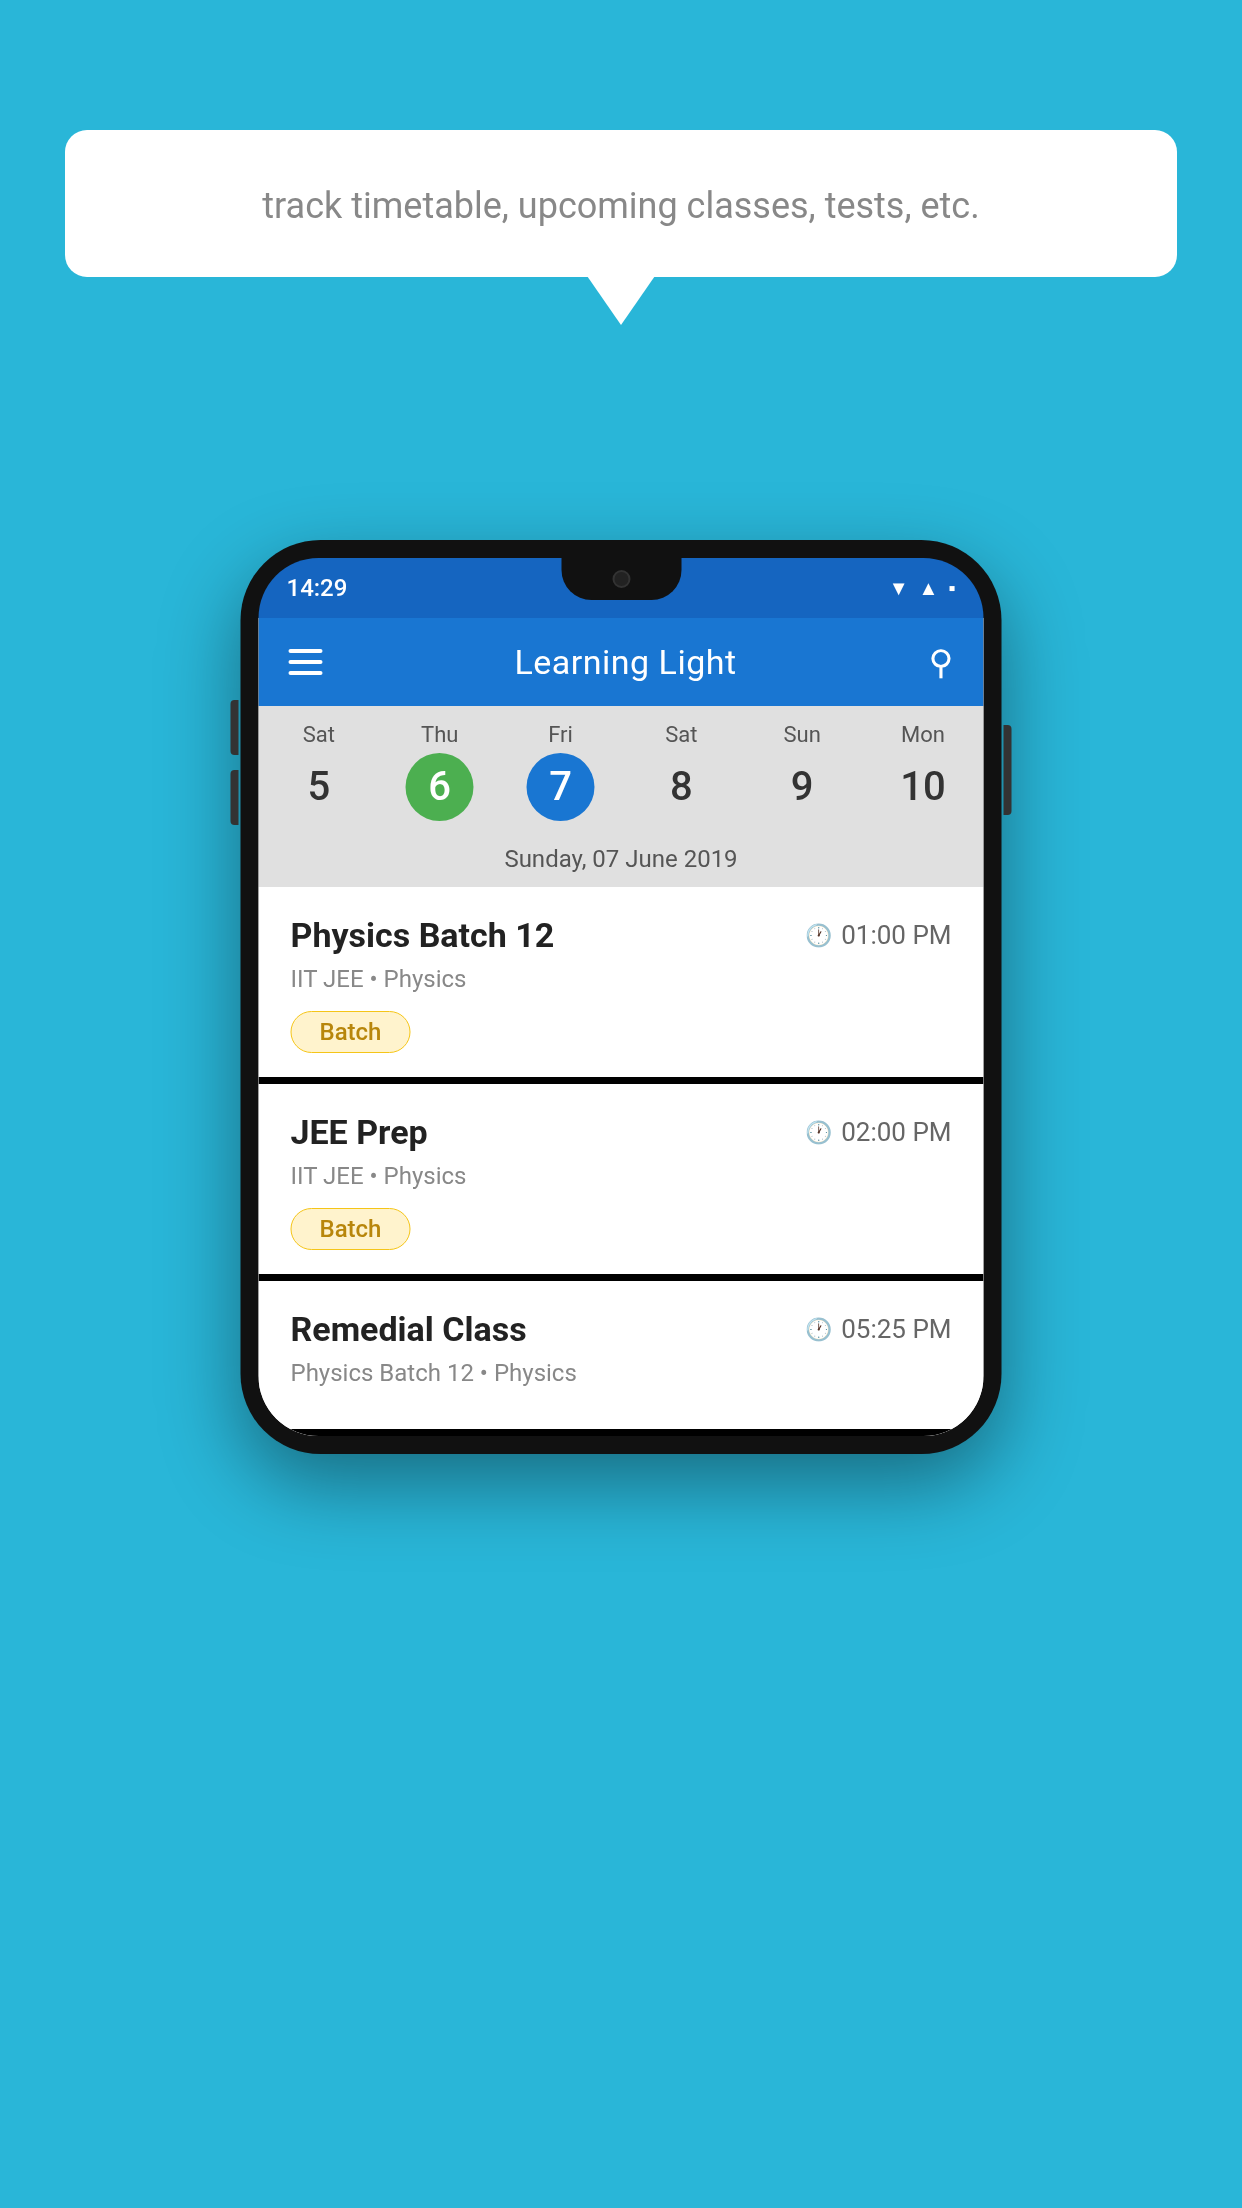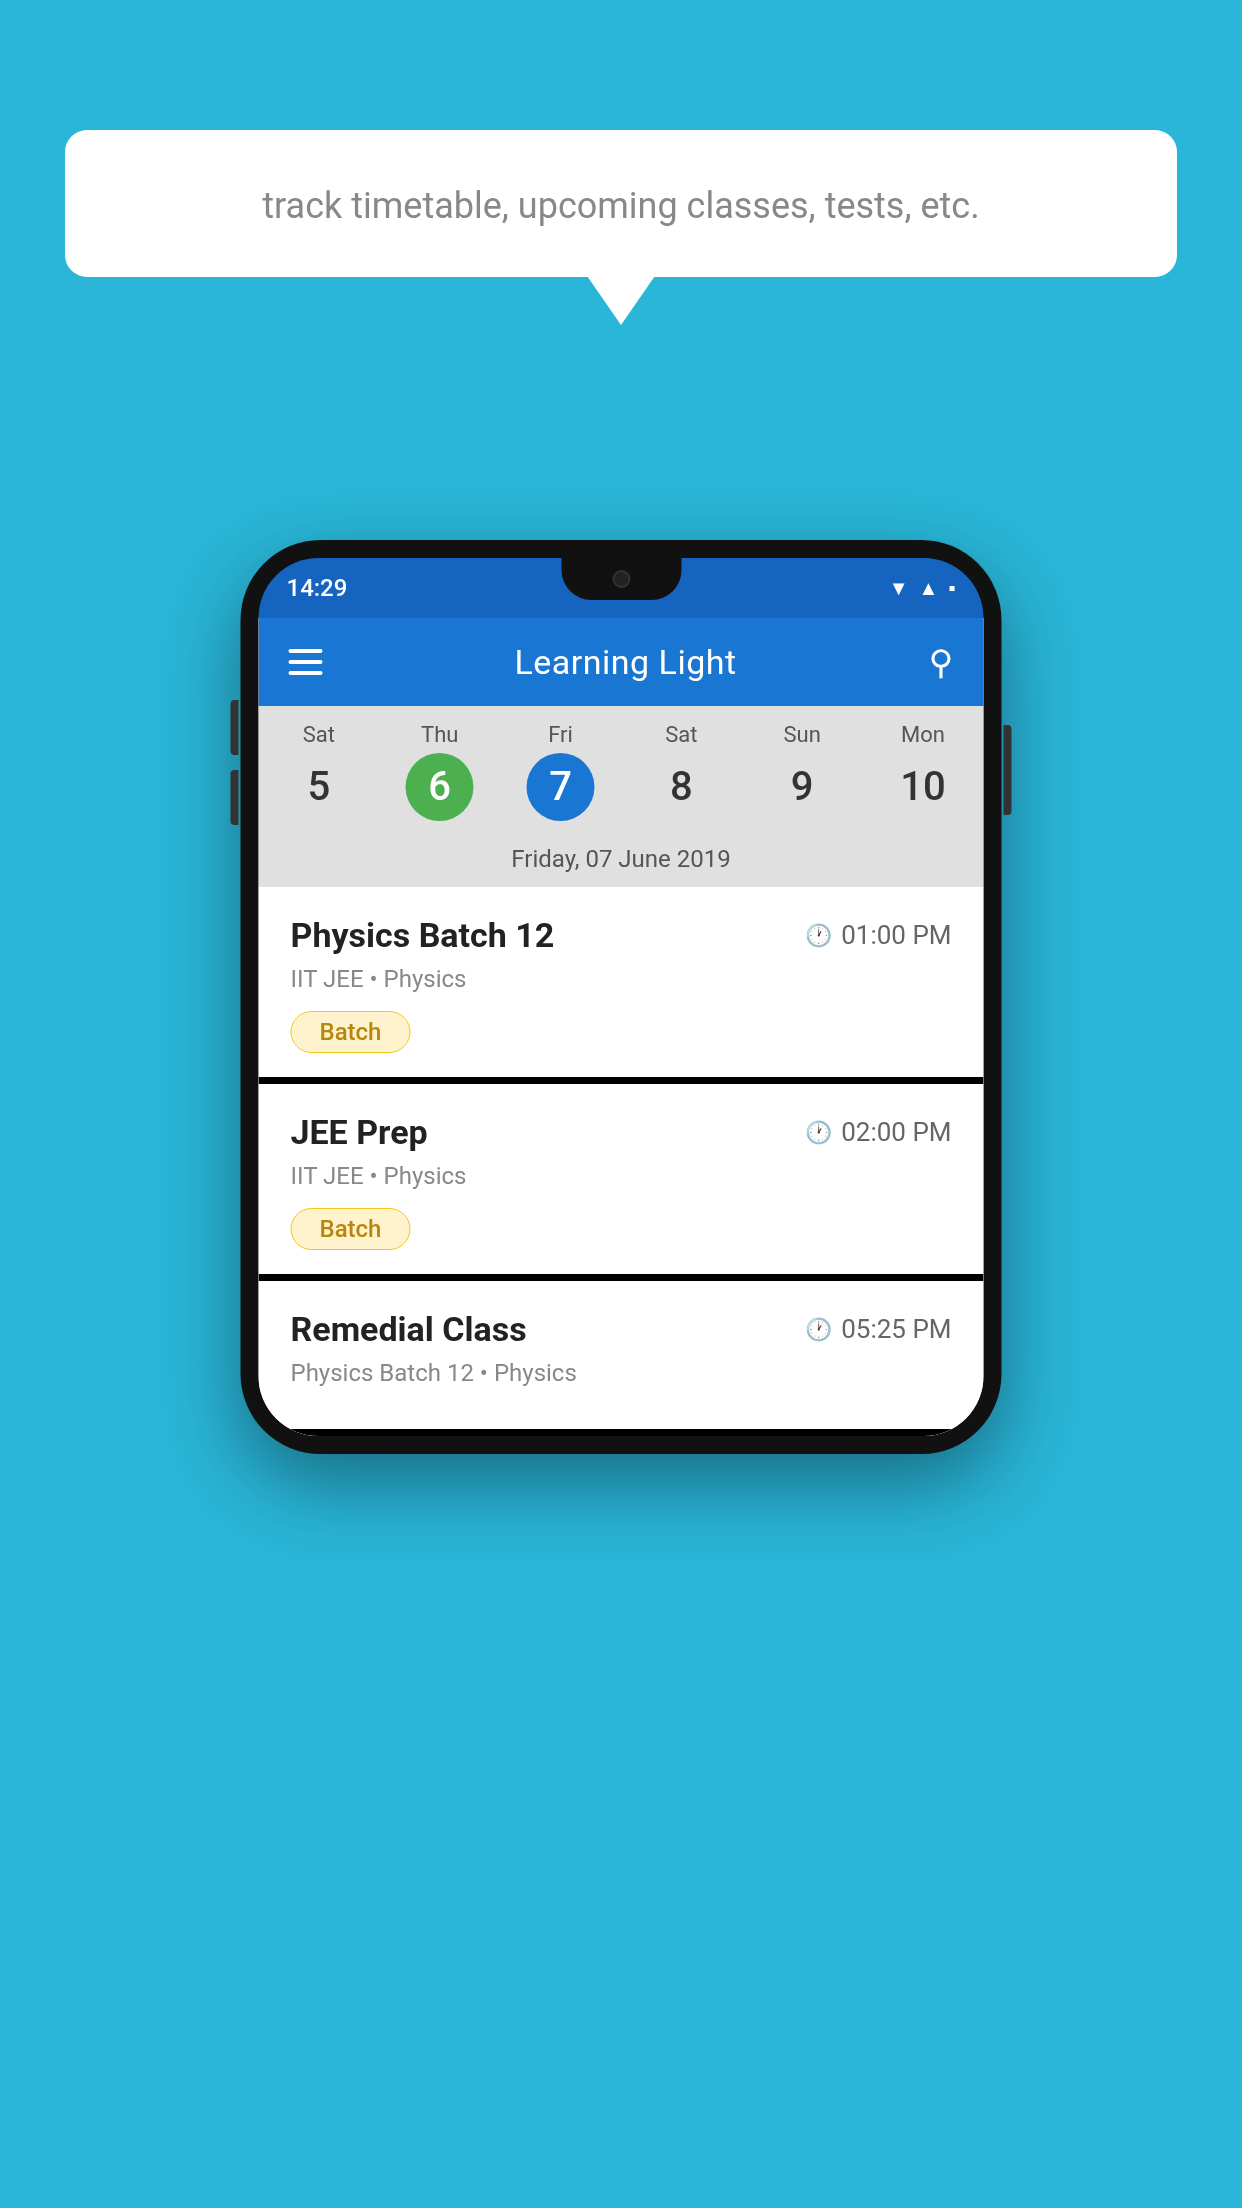--- a/index.html
+++ b/index.html
@@ -357,21 +357,21 @@
           <div class="cal-day-col">
             <div class="cal-day-name">Sun</div>
             <div class="cal-day-num">9</div>
           </div>
           <div class="cal-day-col">
             <div class="cal-day-name">Mon</div>
             <div class="cal-day-num">10</div>
           </div>
         </div>
 
-      <div class="selected-date-label">Friday, 07 June 2019</div>
+      <div class="selected-date-label">Sunday, 07 June 2019</div>
 
       <div id="class-list">
           <div class="class-item"><div class="class-item-header">
               <div class="class-name">Physics Batch 12</div>
               <div class="class-time"><span style="font-size:22px;">🕐</span> 01:00 PM</div>
             </div><div class="class-meta">IIT JEE • Physics</div><span class="batch-badge">Batch</span></div>
           <div class="class-item"><div class="class-item-header">
               <div class="class-name">JEE Prep</div>
               <div class="class-time"><span style="font-size:22px;">🕐</span> 02:00 PM</div>
             </div><div class="class-meta">IIT JEE • Physics</div><span class="batch-badge">Batch</span></div>

